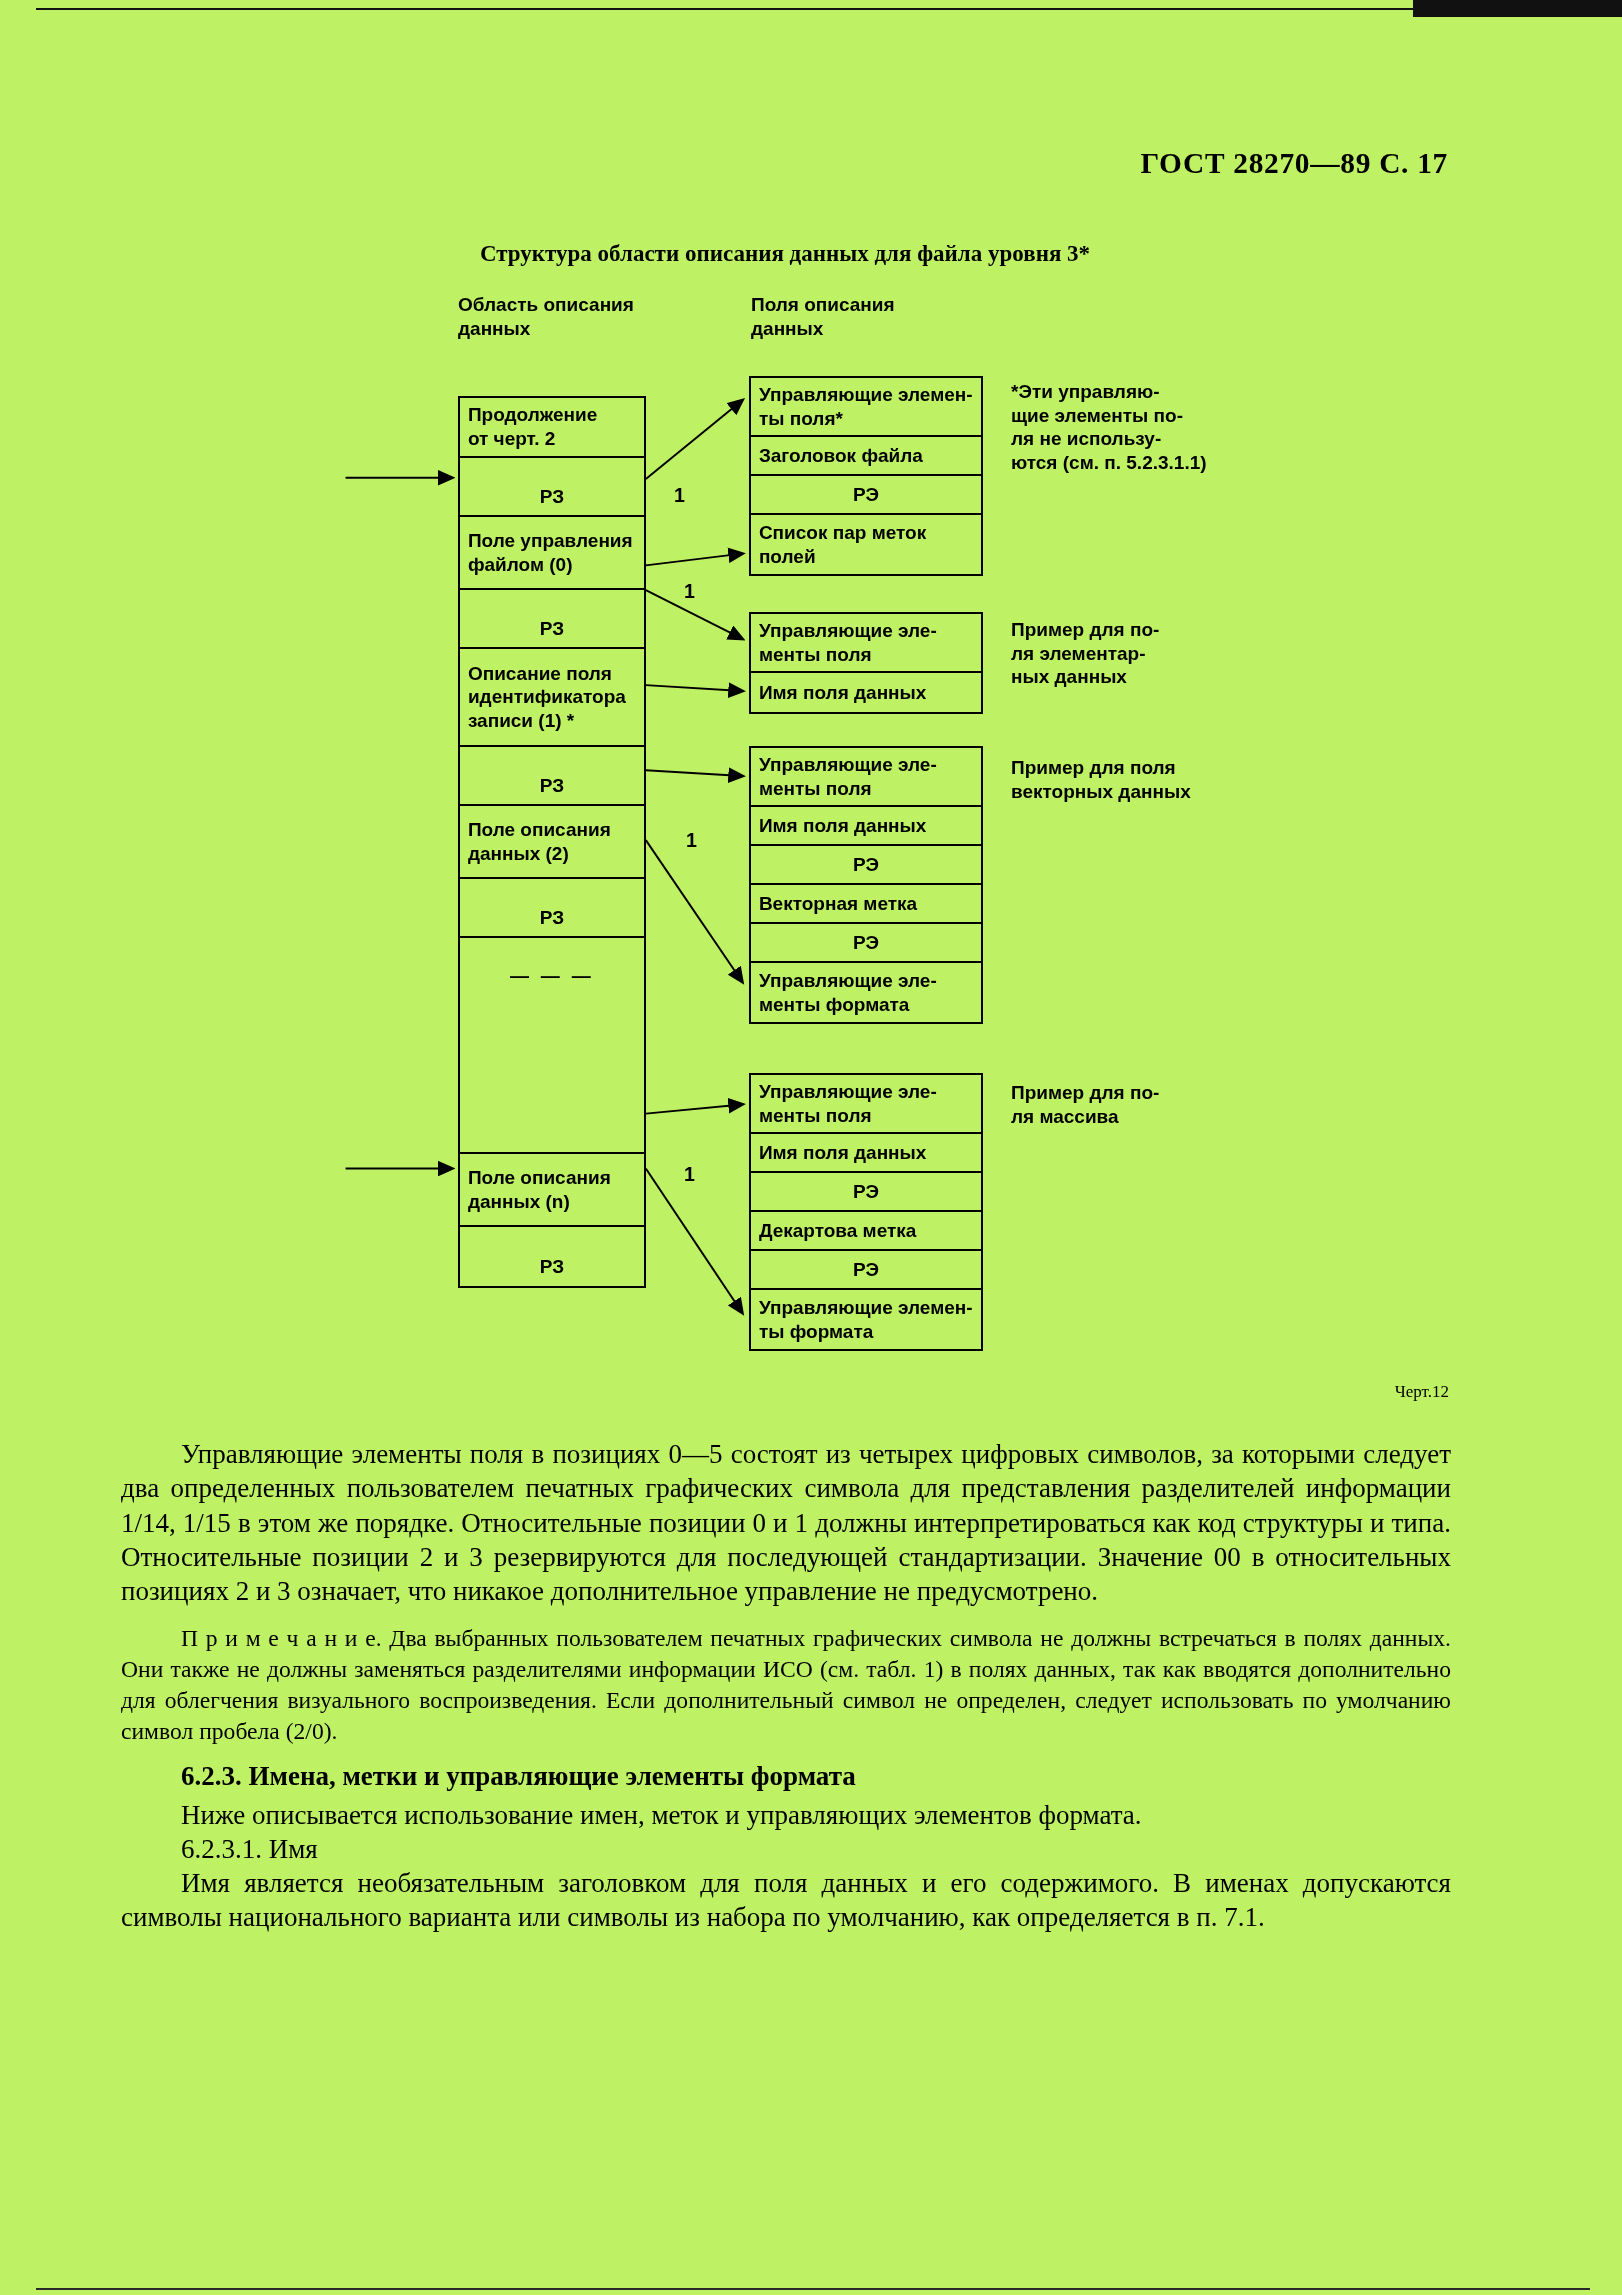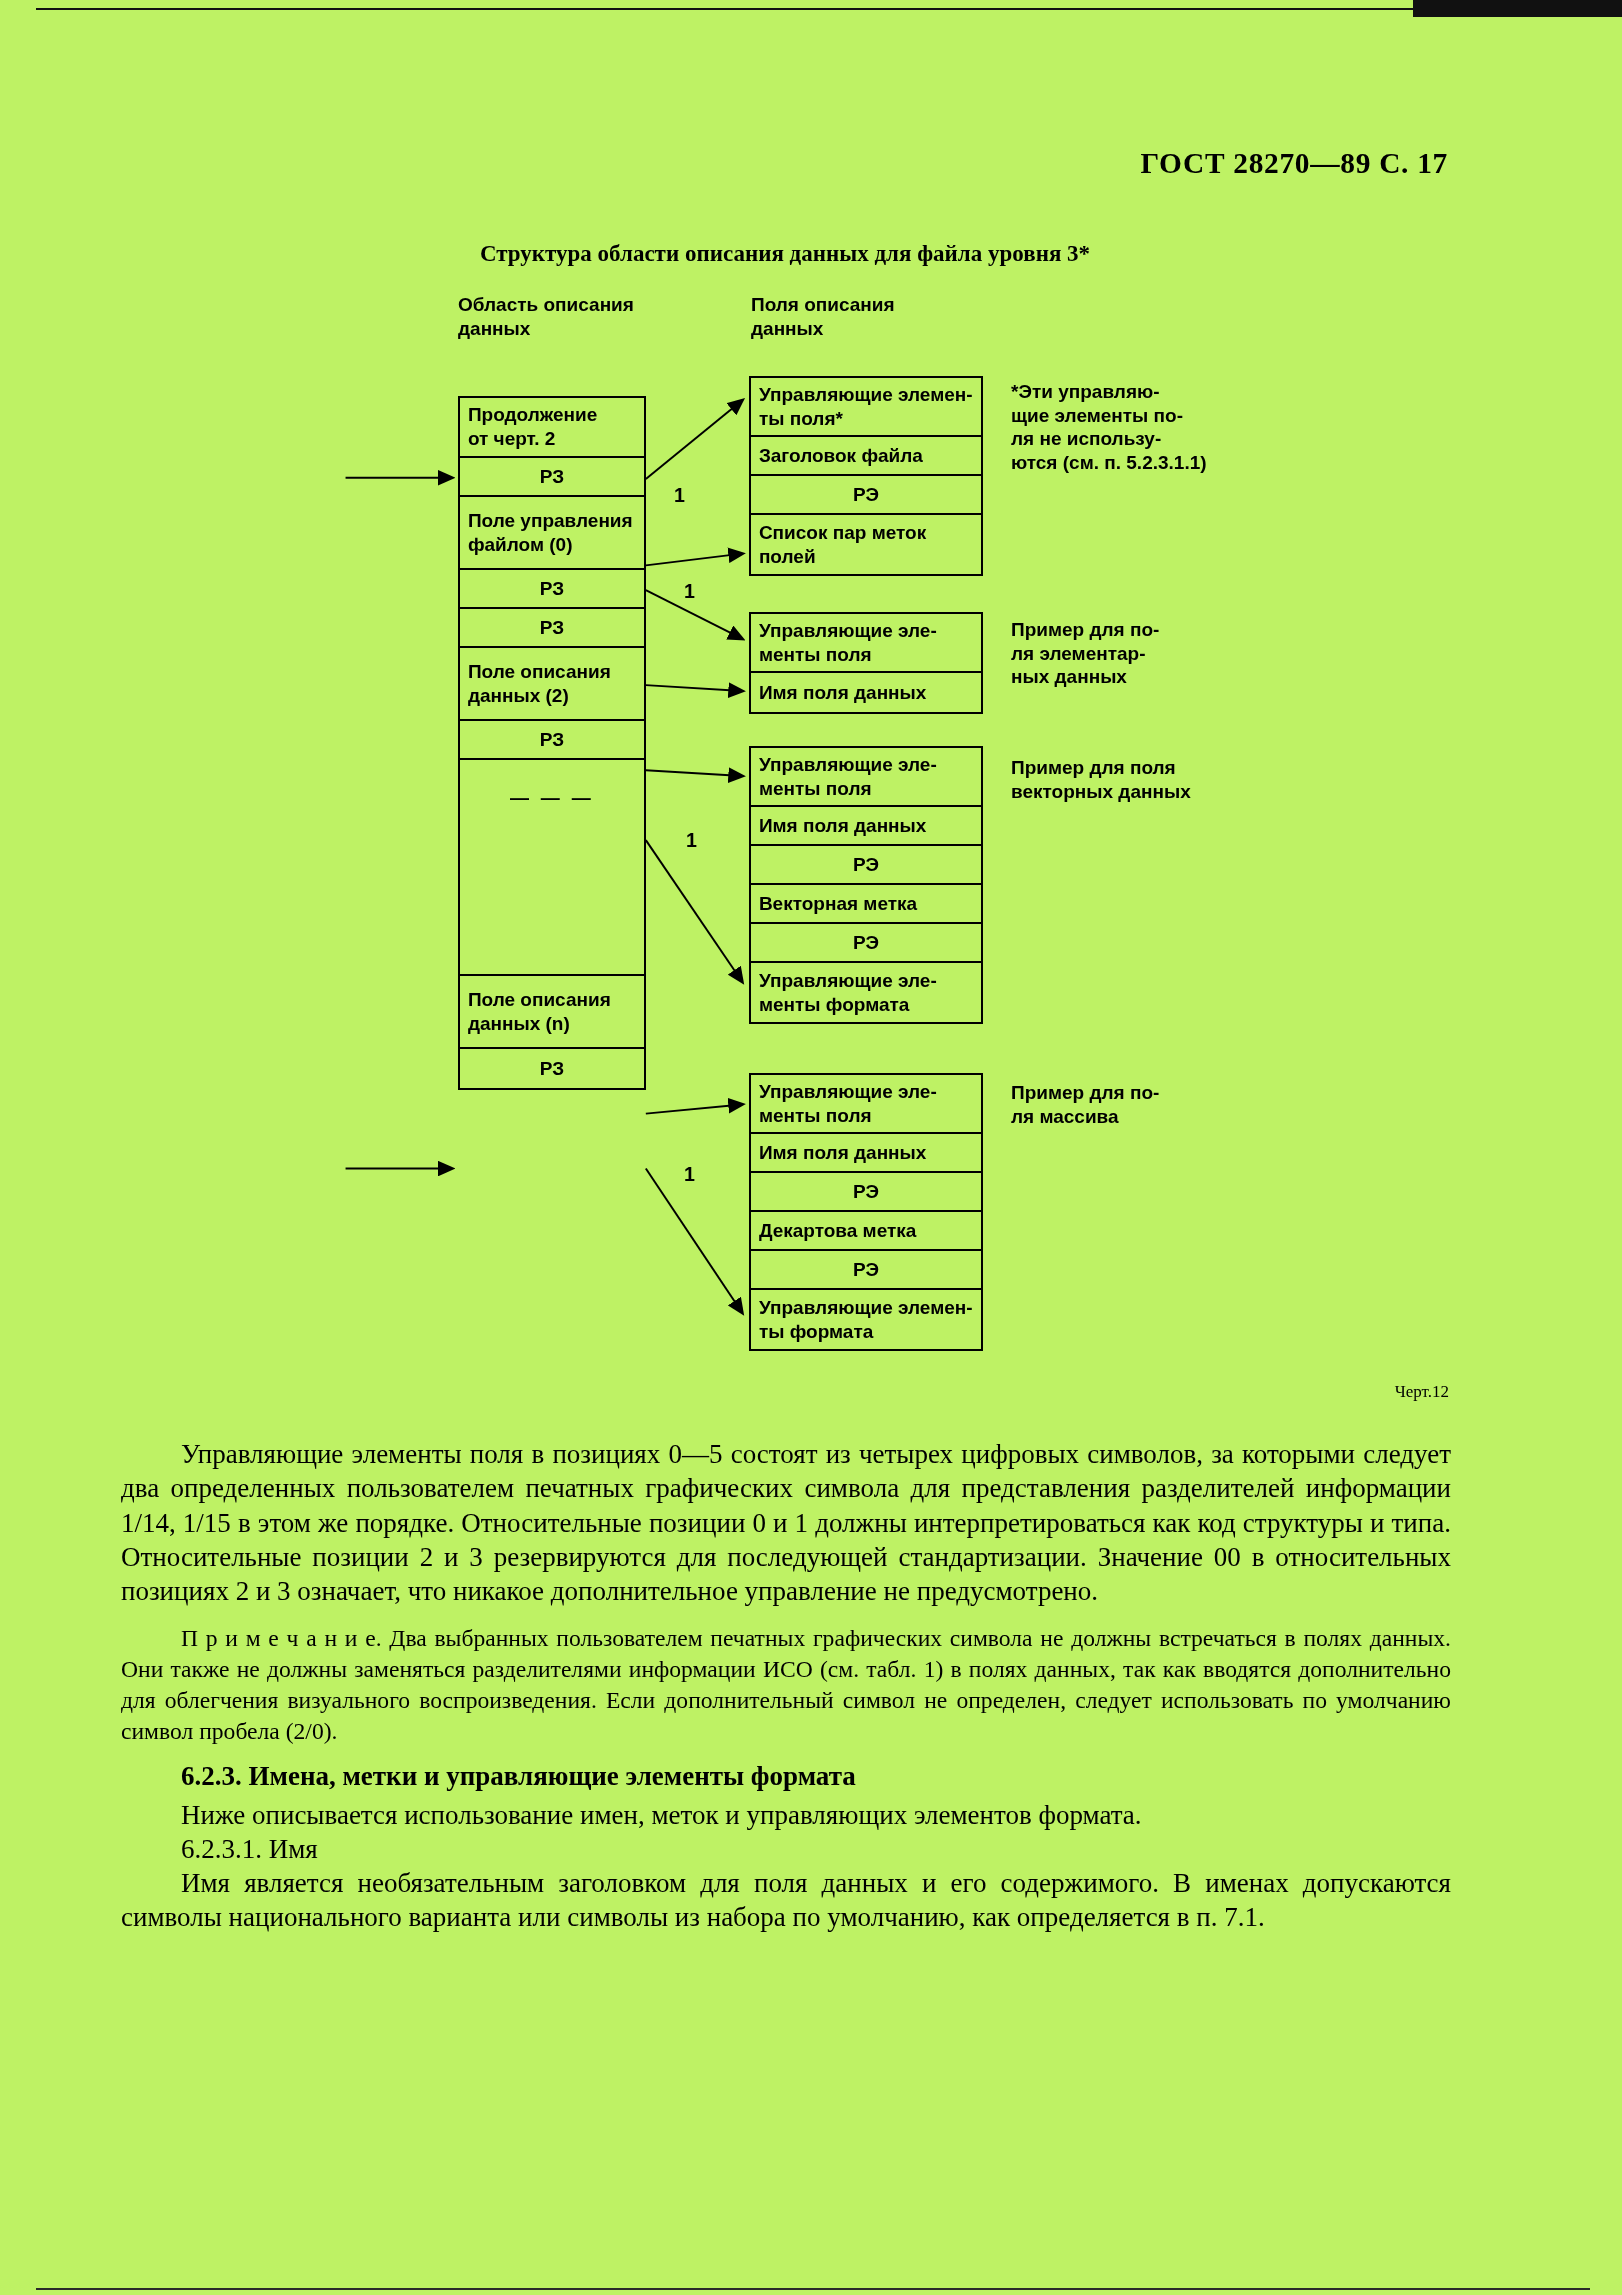--- a/index.html
+++ b/index.html
@@ -23,21 +23,21 @@
     font-family: "Liberation Sans", sans-serif; font-size: 19px; line-height: 23.6px; font-weight: bold;
   }
   .arrows { position: absolute; left: 0; top: 0; }
   .dhead { position: absolute; top: 5.2px; white-space: pre-line; }
   .dhead.l { left: 131px; }
   .dhead.r { left: 424px; }
 
   .lcol { position: absolute; left: 131px; top: 108px; width: 188px; border: 2px solid #000; }
   .lbox { border-bottom: 2px solid #000; display: flex; align-items: center; padding: 0 7.9px; white-space: pre-line; }
   .lbox:last-child { border-bottom: none; }
-  .lbox.c { justify-content: center; padding: 12px; }
+  .lbox.c { justify-content: center; padding: 12px; margin-top: 20px; }
   .lbox.dash { align-items: flex-start; justify-content: center; padding-top: 26px; letter-spacing: 3.3px; }
 
   .rgroup { position: absolute; left: 422px; width: 234px; border: 2px solid #000; }
   .rbox { border-bottom: 2px solid #000; display: flex; align-items: center; padding: 0 7.9px; white-space: pre-line; }
   .rbox:last-child { border-bottom: none; }
   .rbox.c { justify-content: center; padding: 12px; }
 
   .ann { position: absolute; left: 684px; width: 249px; white-space: pre-line; }
   .one { position: absolute; font-size: 19.6px; }
 
@@ -87,20 +87,23 @@
     <div class="dhead r">Поля описания
 данных</div>
 
     <div class="lcol">
       <div class="lbox" style="height:60px">Продолжение
 от черт. 2</div>
       <div class="lbox c" style="height:39px">РЗ</div>
       <div class="lbox" style="height:73px">Поле управления
 файлом (0)</div>
       <div class="lbox c" style="height:39px">РЗ</div>
+      <div class="lbox" style="height:98px">Описание поля
+идентификатора
+записи (1) *</div>
       <div class="lbox c" style="height:39px">РЗ</div>
       <div class="lbox" style="height:73px">Поле описания
 данных (2)</div>
       <div class="lbox c" style="height:39px">РЗ</div>
       <div class="lbox dash" style="height:216px">— — —</div>
       <div class="lbox" style="height:73px">Поле описания
 данных (n)</div>
       <div class="lbox c" style="height:39px">РЗ</div>
     </div>
 

